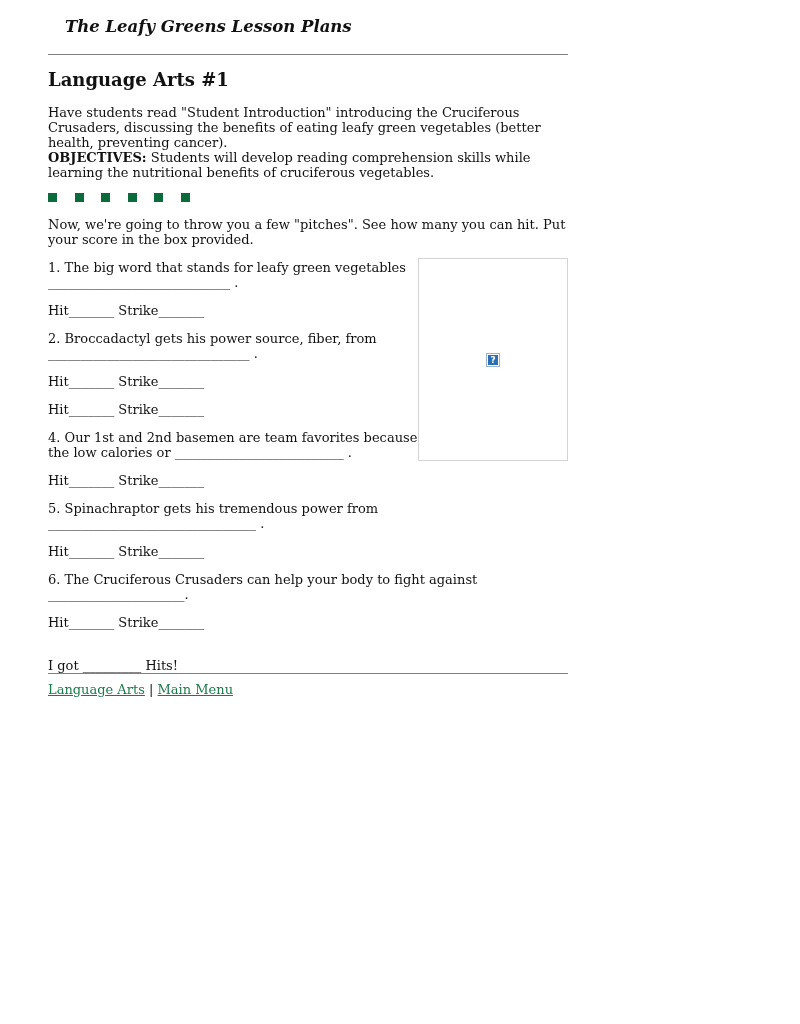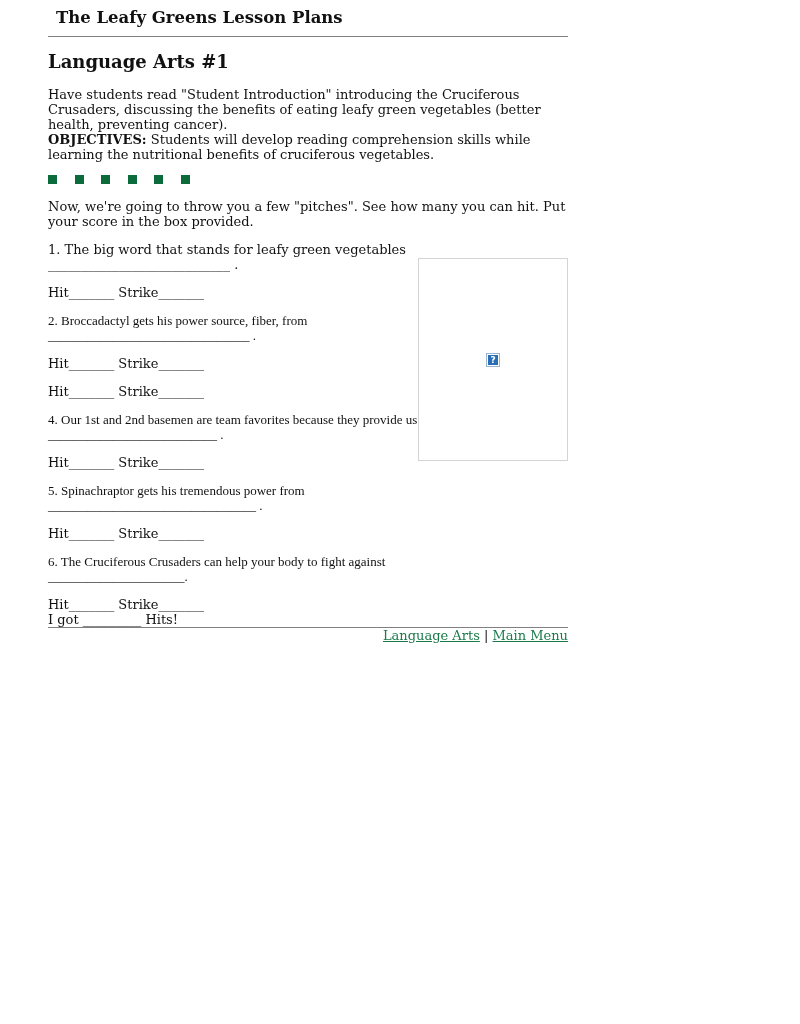--- a/index.html
+++ b/index.html
@@ -2,21 +2,21 @@
 <html><head>
 <meta charset="utf-8">
 <style>
   html, body { margin: 0; padding: 0; background: #ffffff; }
   body {
     width: 800px; height: 1024px; position: relative; overflow: hidden;
     font-family: "DejaVu Serif", serif; font-size: 13px; color: #111111;
   }
   .page { position: absolute; left: 48px; top: 0; width: 520px; }
   .site-title {
-    font-size: 16.5px; line-height: 20px; margin: 8px; padding-top: 0;
+    font-style: italic; font-size: 16.5px; line-height: 20px; margin: 17px; padding-top: 0;
     color: #111;
   }
   hr.rule { border: 0; border-top: 1px solid #808080; height: 0; margin: 0; }
   .rule-top { margin-top: 5px; }
   .lesson-title { font-weight: bold; font-size: 18px; margin: 17px 0 0 0; line-height: 16px; }
   p { margin: 0; line-height: 15px; }
   .intro { margin-top: 17px; }
   .objectives { }
   .bullets { margin-top: 13px; height: 10px; display: flex; gap: 0; }
   .bullet {
@@ -29,26 +29,26 @@
   }
   .broken-icon {
     position: absolute; left: 67px; top: 94px; width: 14px; height: 14px;
     border: 1px solid #9bb4cf; background: #fff; box-sizing: border-box; padding: 1px;
   }
   .broken-icon span {
     display: block; width: 100%; height: 100%; background: #2a6fb5; color: #fff;
     font-family: "DejaVu Sans", sans-serif; font-size: 9px; font-weight: bold;
     line-height: 10px; text-align: center;
   }
-  .question { margin-top: 13px; font-family: Liberation Serif, serif; }
+  .question { margin-top: 13px; }
   .q1 { margin-top: 13px; }
   .hitline { margin-top: 13px; }
-  .score { }
+  .score { margin-top: 28px; }
   .rule-bottom { margin-top: 13px; }
-  .footer { text-align: right; line-height: 15px; }
+  .footer { text-align: left; margin-top: 8px; line-height: 15px; }
   .footer a { color: #1a7a4a; text-decoration: underline; }
   .sep { color: #111; }
 </style>
 </head>
 <body>
 
 <div class="page">
   <h1 class="site-title">The Leafy Greens Lesson Plans</h1>
   <hr class="rule rule-top">
 

